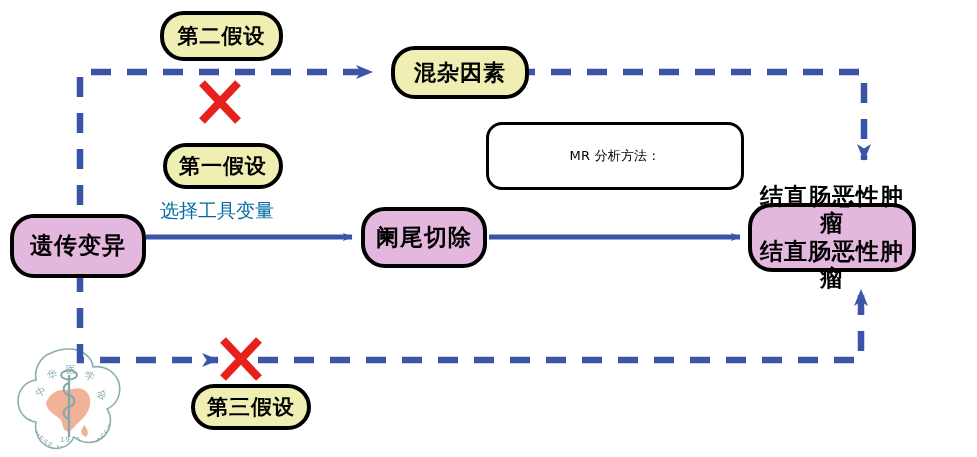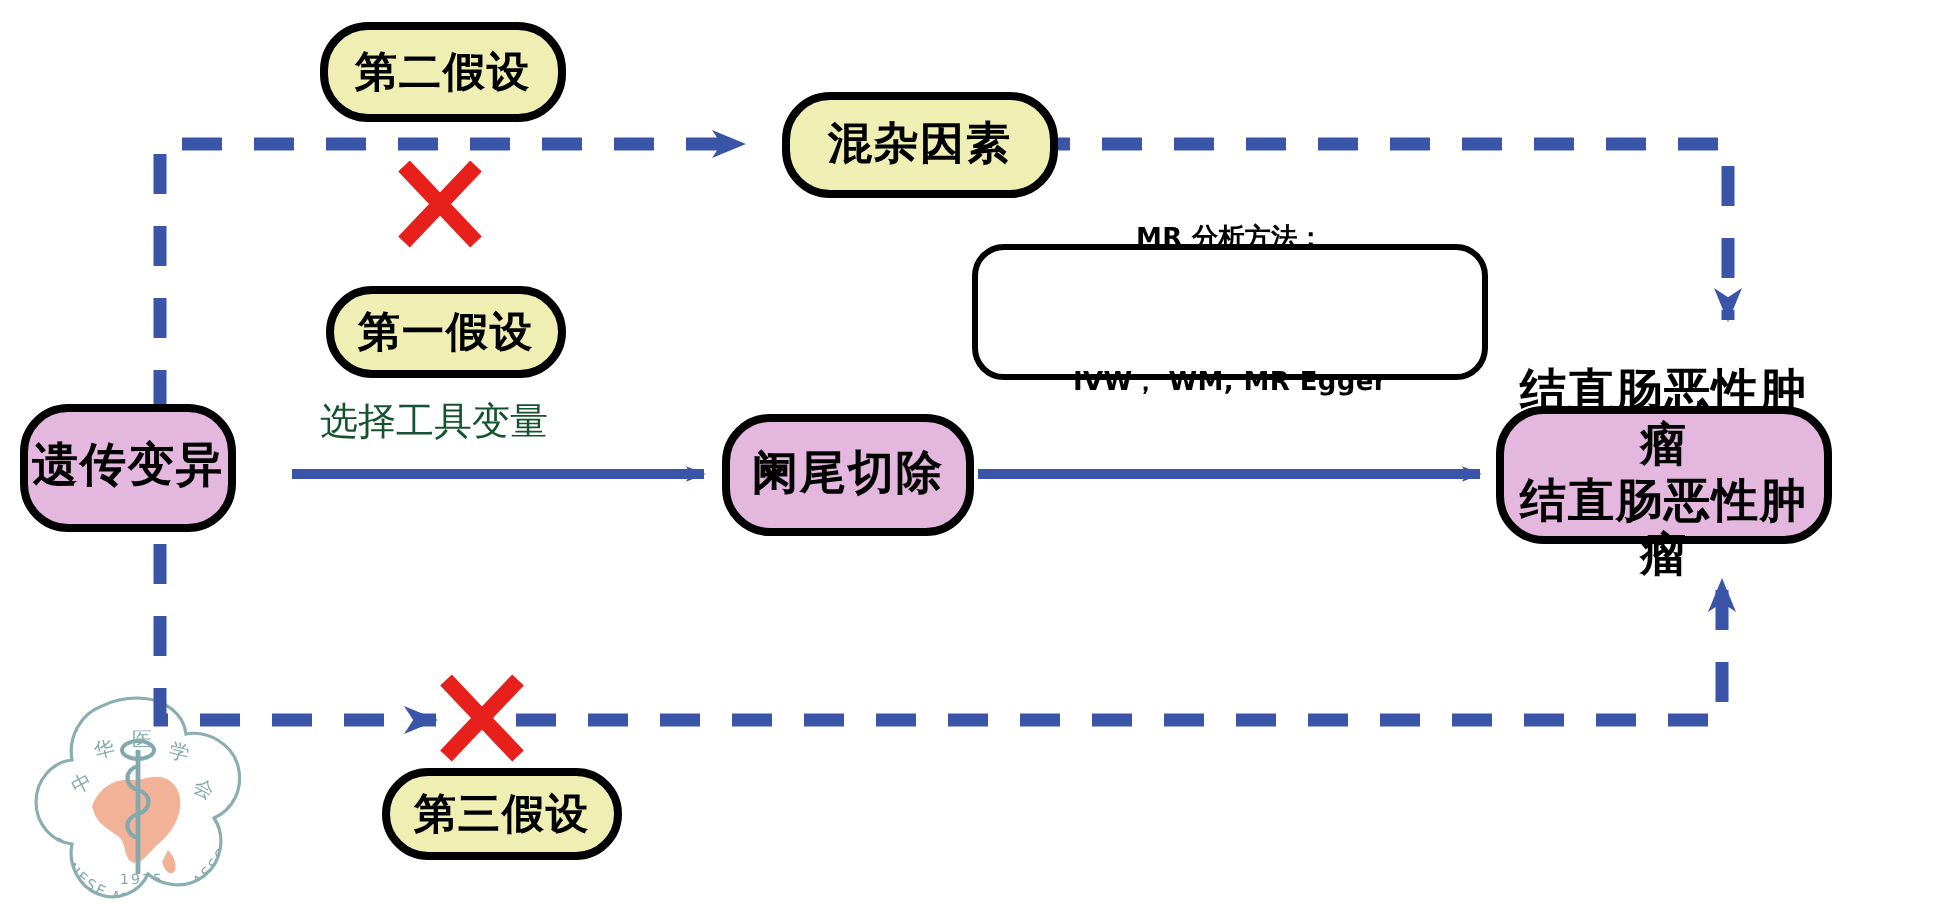--- a/index.html
+++ b/index.html
@@ -47,32 +47,32 @@
     font-size:23px;
     font-weight:600;
     letter-spacing:1px;
   }
   .node.method{            
     background:#ffffff;
     border-width:3px;
     border-radius:16px;
     flex-direction:column;
     font-size:13px;
-    font-weight:700;
+    font-weight:400;
     letter-spacing:0.2px;
     line-height:1.9;
     gap:47px;
   }
 
   
   .caption{
     position:absolute;
     font-family:"DejaVu Sans","Liberation Sans",sans-serif;
     font-size:19px;
-    color:#14532d;
+    color:#0369a1;
     white-space:nowrap;
     z-index:6;
   }
 
   
   #wires{
     position:absolute;
     left:0;top:0;
     width:977px;height:457px;
     z-index:4;
@@ -206,26 +206,25 @@
   <div class="node conf" style="left:391px;top:46px;width:138px;height:53px;">
     <span>混杂因素</span>
   </div>
 
   <div class="node hyp" style="left:163px;top:143px;width:120px;height:46px;">
     <span>第一假设</span>
   </div>
 
   <div class="node method" style="left:486px;top:122px;width:258px;height:68px;">
     <span>MR 分析方法：</span>
-    <span>IVW， WM, MR Egger</span>
   </div>
 
   <div class="caption" style="left:160px;top:198px;">选择工具变量</div>
 
-  <div class="node var" style="left:10px;top:202px;width:108px;height:64px;">
+  <div class="node var" style="left:10px;top:214px;width:136px;height:64px;">
     <span>遗传变异</span>
   </div>
 
   <div class="node var" style="left:361px;top:207px;width:126px;height:61px;">
     <span>阑尾切除</span>
   </div>
 
   <div class="node var" style="left:748px;top:203px;width:168px;height:69px;flex-direction:column;">
     <span>结直肠恶性肿瘤</span>
     <span>结直肠恶性肿瘤</span>

